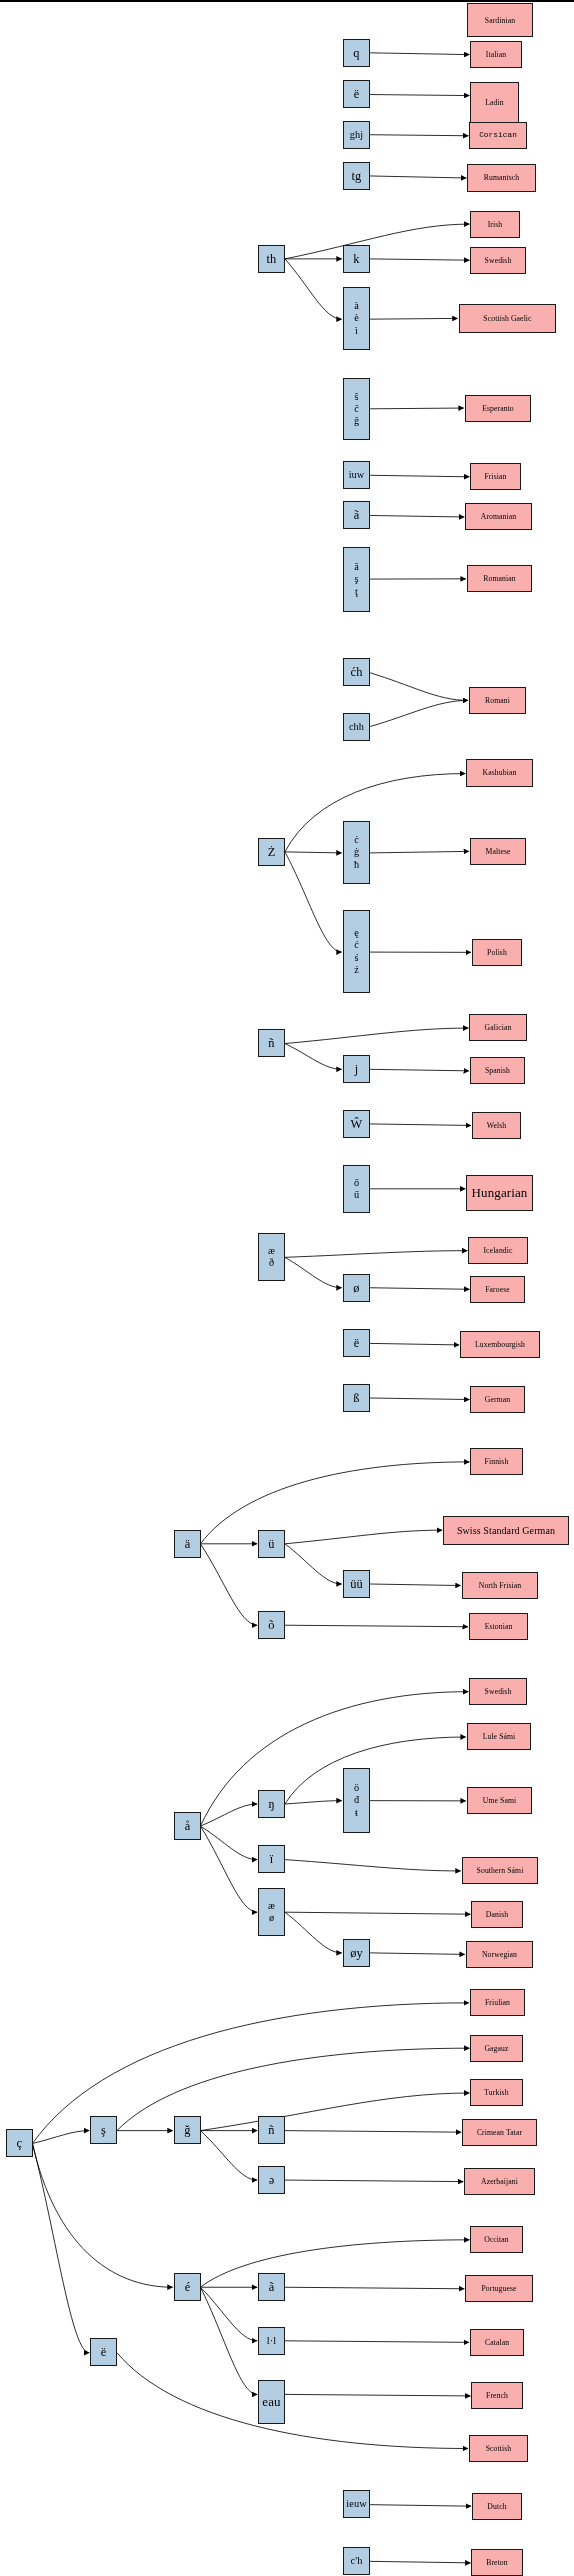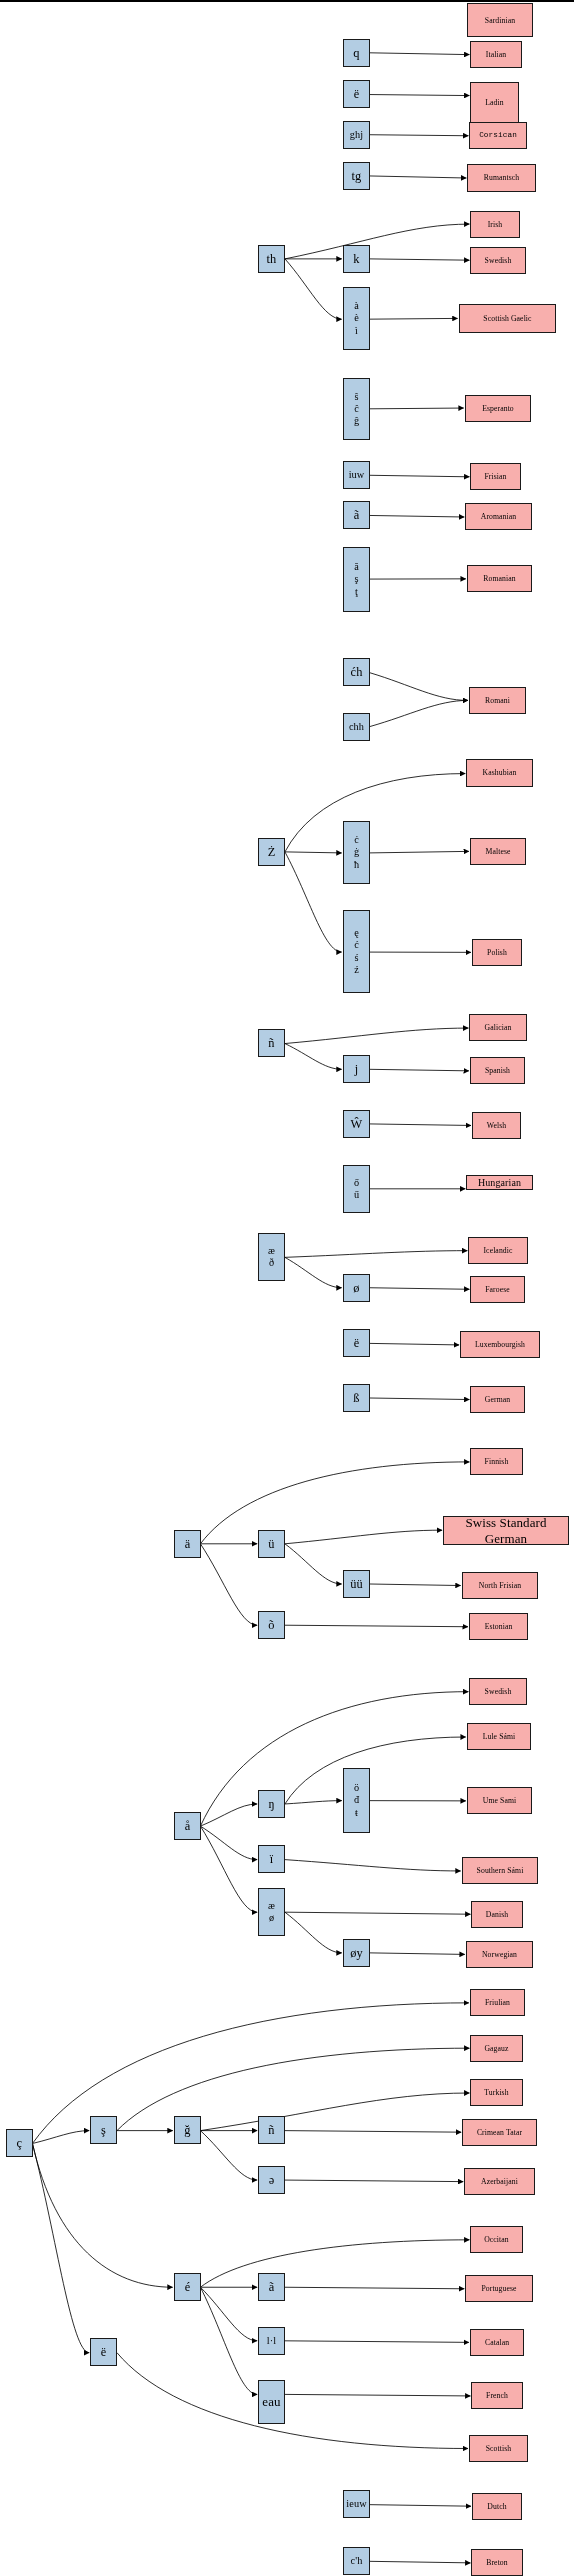--- a/index.html
+++ b/index.html
@@ -250,21 +250,21 @@
       <div class="node blue" style="left: 343px; top: 1110px; width: 27px; height: 28px; font-size: 12.4px;">
         <span class="lbl">Ŵ</span>
       </div>
       <div class="node pink" style="left: 472px; top: 1112px; width: 49px; height: 27px; font-size: 7.7px;">
         <span class="lbl">Welsh</span>
       </div>
       <div class="node blue" style="left: 343px; top: 1165px; width: 27px; height: 48px; font-size: 10.3px;">
         <span class="lbl">ő
 ű</span>
       </div>
-      <div class="node pink" style="left: 466px; top: 1175px; width: 67px; height: 15px; font-size: 10px;">
+      <div class="node pink" style="left: 466px; top: 1175px; width: 67px; height: 36px; font-size: 13px;">
         <span class="lbl">Hungarian</span>
       </div>
       <div class="node blue" style="left: 258px; top: 1233px; width: 27px; height: 48px; font-size: 10.3px;">
         <span class="lbl">æ
 ð</span>
       </div>
       <div class="node pink" style="left: 468px; top: 1237px; width: 60px; height: 27px; font-size: 7.7px;">
         <span class="lbl">Icelandic</span>
       </div>
       <div class="node blue" style="left: 343px; top: 1274px; width: 27px; height: 28px; font-size: 12.4px;">
@@ -287,21 +287,21 @@
       </div>
       <div class="node pink" style="left: 470px; top: 1448px; width: 53px; height: 27px; font-size: 7.7px;">
         <span class="lbl">Finnish</span>
       </div>
       <div class="node blue" style="left: 174px; top: 1530px; width: 27px; height: 28px; font-size: 12.4px;">
         <span class="lbl">ä</span>
       </div>
       <div class="node blue" style="left: 258px; top: 1530px; width: 27px; height: 28px; font-size: 12.4px;">
         <span class="lbl">ü</span>
       </div>
-      <div class="node pink" style="left: 443px; top: 1516px; width: 126px; height: 29px; font-size: 13px;">
+      <div class="node pink" style="left: 443px; top: 1516px; width: 126px; height: 29px; font-size: 10px;">
         <span class="lbl">Swiss Standard German</span>
       </div>
       <div class="node blue" style="left: 343px; top: 1570px; width: 27px; height: 28px; font-size: 12.4px;">
         <span class="lbl">üü</span>
       </div>
       <div class="node pink" style="left: 462px; top: 1572px; width: 76px; height: 27px; font-size: 7.7px;">
         <span class="lbl">North Frisian</span>
       </div>
       <div class="node blue" style="left: 258px; top: 1611px; width: 27px; height: 28px; font-size: 12.4px;">
         <span class="lbl">õ</span>

